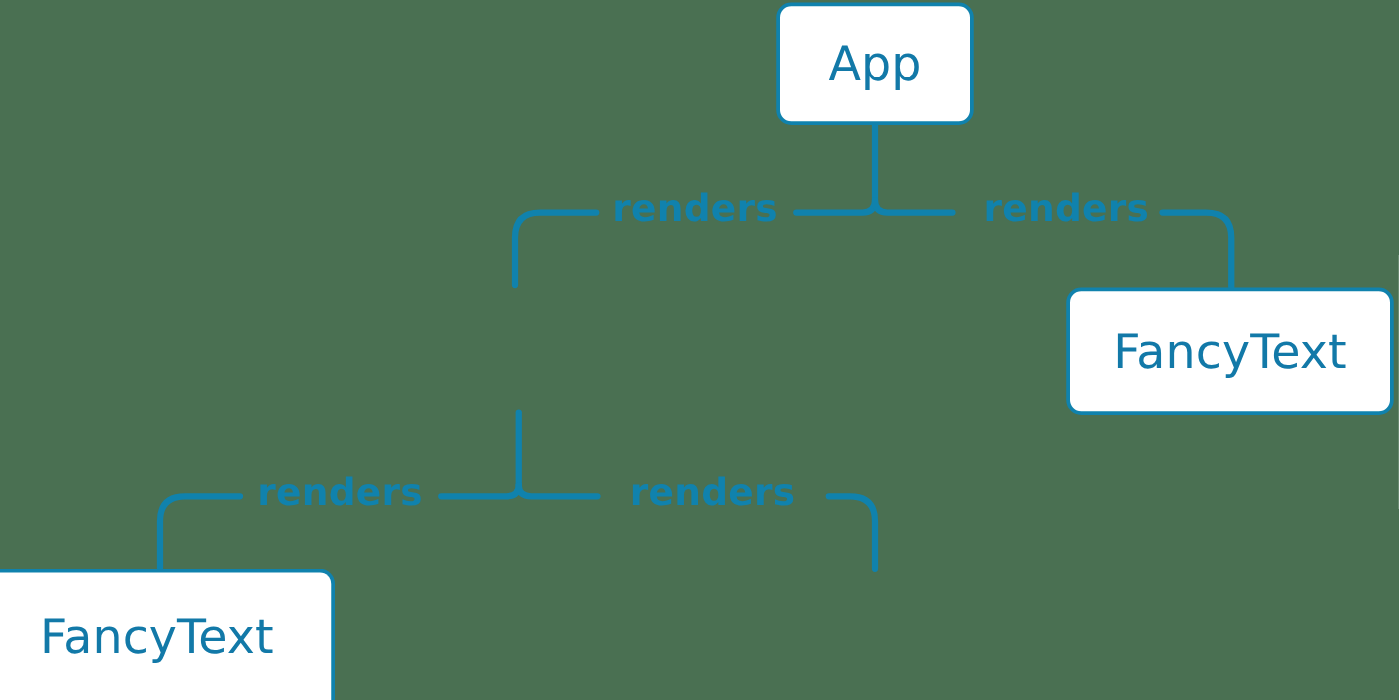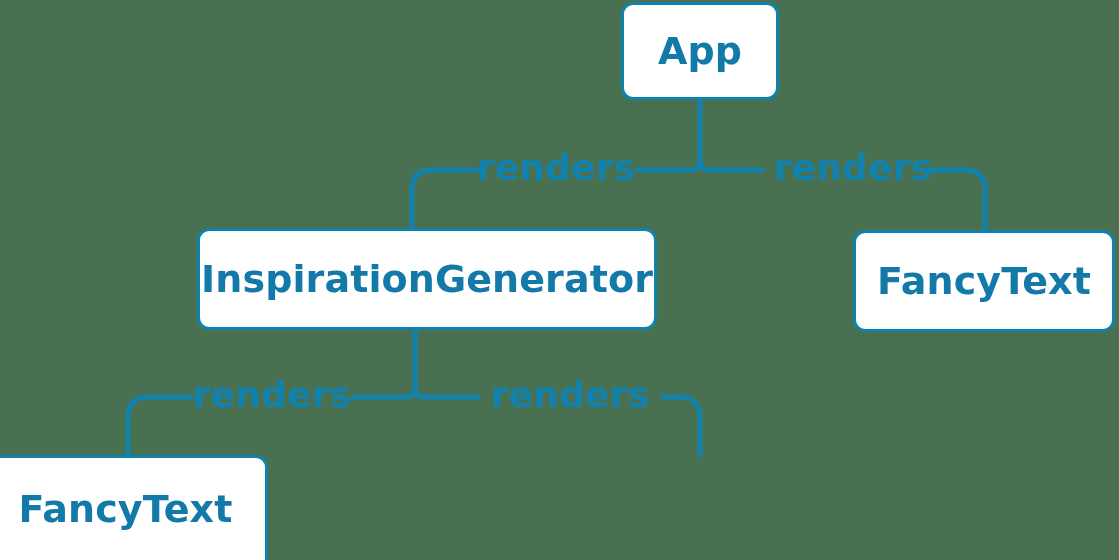--- a/index.html
+++ b/index.html
@@ -33,29 +33,29 @@
     border: 3px solid #1082ad;
     border-radius: 12px;
     display: flex;
     align-items: center;
     justify-content: center;
     z-index: 3;
   }
   .node-label {
     color: #1279a8;
     font-size: 38px;
-    font-weight: 700;
+    font-weight: 400;
     letter-spacing: 0.1px;
     white-space: nowrap;
     line-height: 1;
   }
   .edge-label {
     position: absolute;
     color: #1082ad;
-    font-size: 36px;
+    font-size: 30px;
     font-weight: 700;
     letter-spacing: 0.2px;
     white-space: nowrap;
     line-height: 1;
     z-index: 4;
     transform: translate(-50%, -50%);
   }
 
   
   #node-app            { left: 621px; top: 2px;   width: 158px; height: 98px; }
@@ -101,23 +101,20 @@
 
       <path d="M415,388 Q415,397 425,397 L478,397"></path>
       <path d="M663,397 L680,397 Q700,397 700,417 L700,455"></path>
     </g>
   </svg>
 
   <div class="node-box" id="node-app">
     <span class="node-label">App</span>
   </div>
 
-  <div class="node-box" id="node-inspiration">
-    <span class="node-label">InspirationGenerator</span>
-  </div>
 
   <div class="node-box" id="node-fancytext-right">
     <span class="node-label">FancyText</span>
   </div>
 
   <div class="node-box" id="node-fancytext-left">
     <span class="node-label">FancyText</span>
   </div>
 
 

